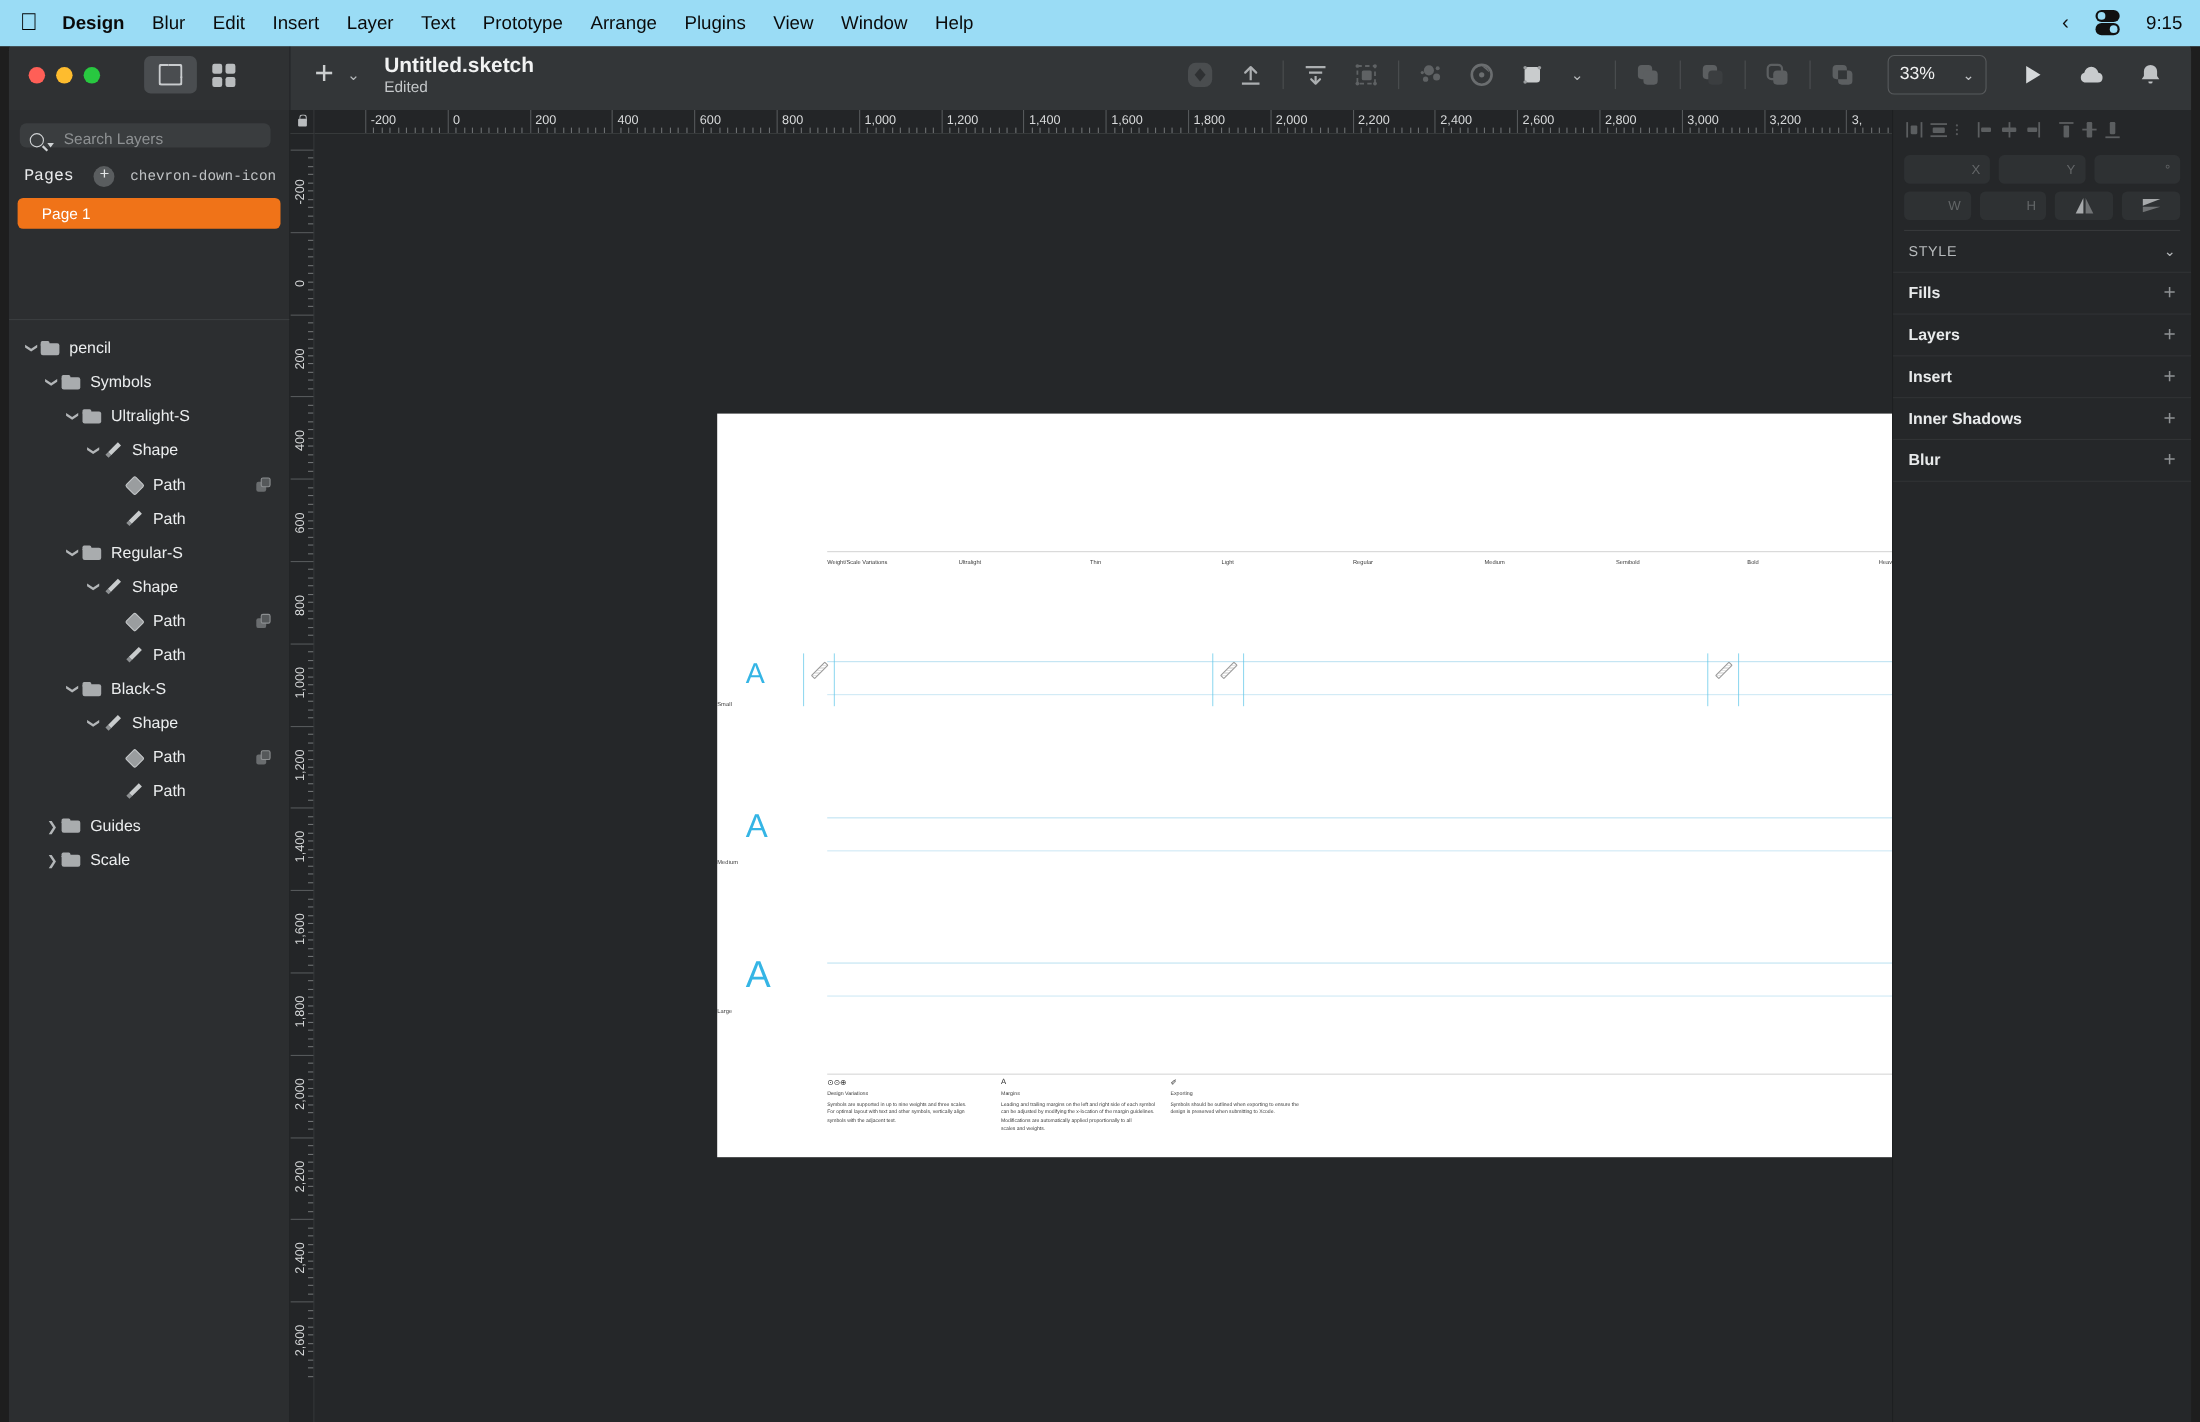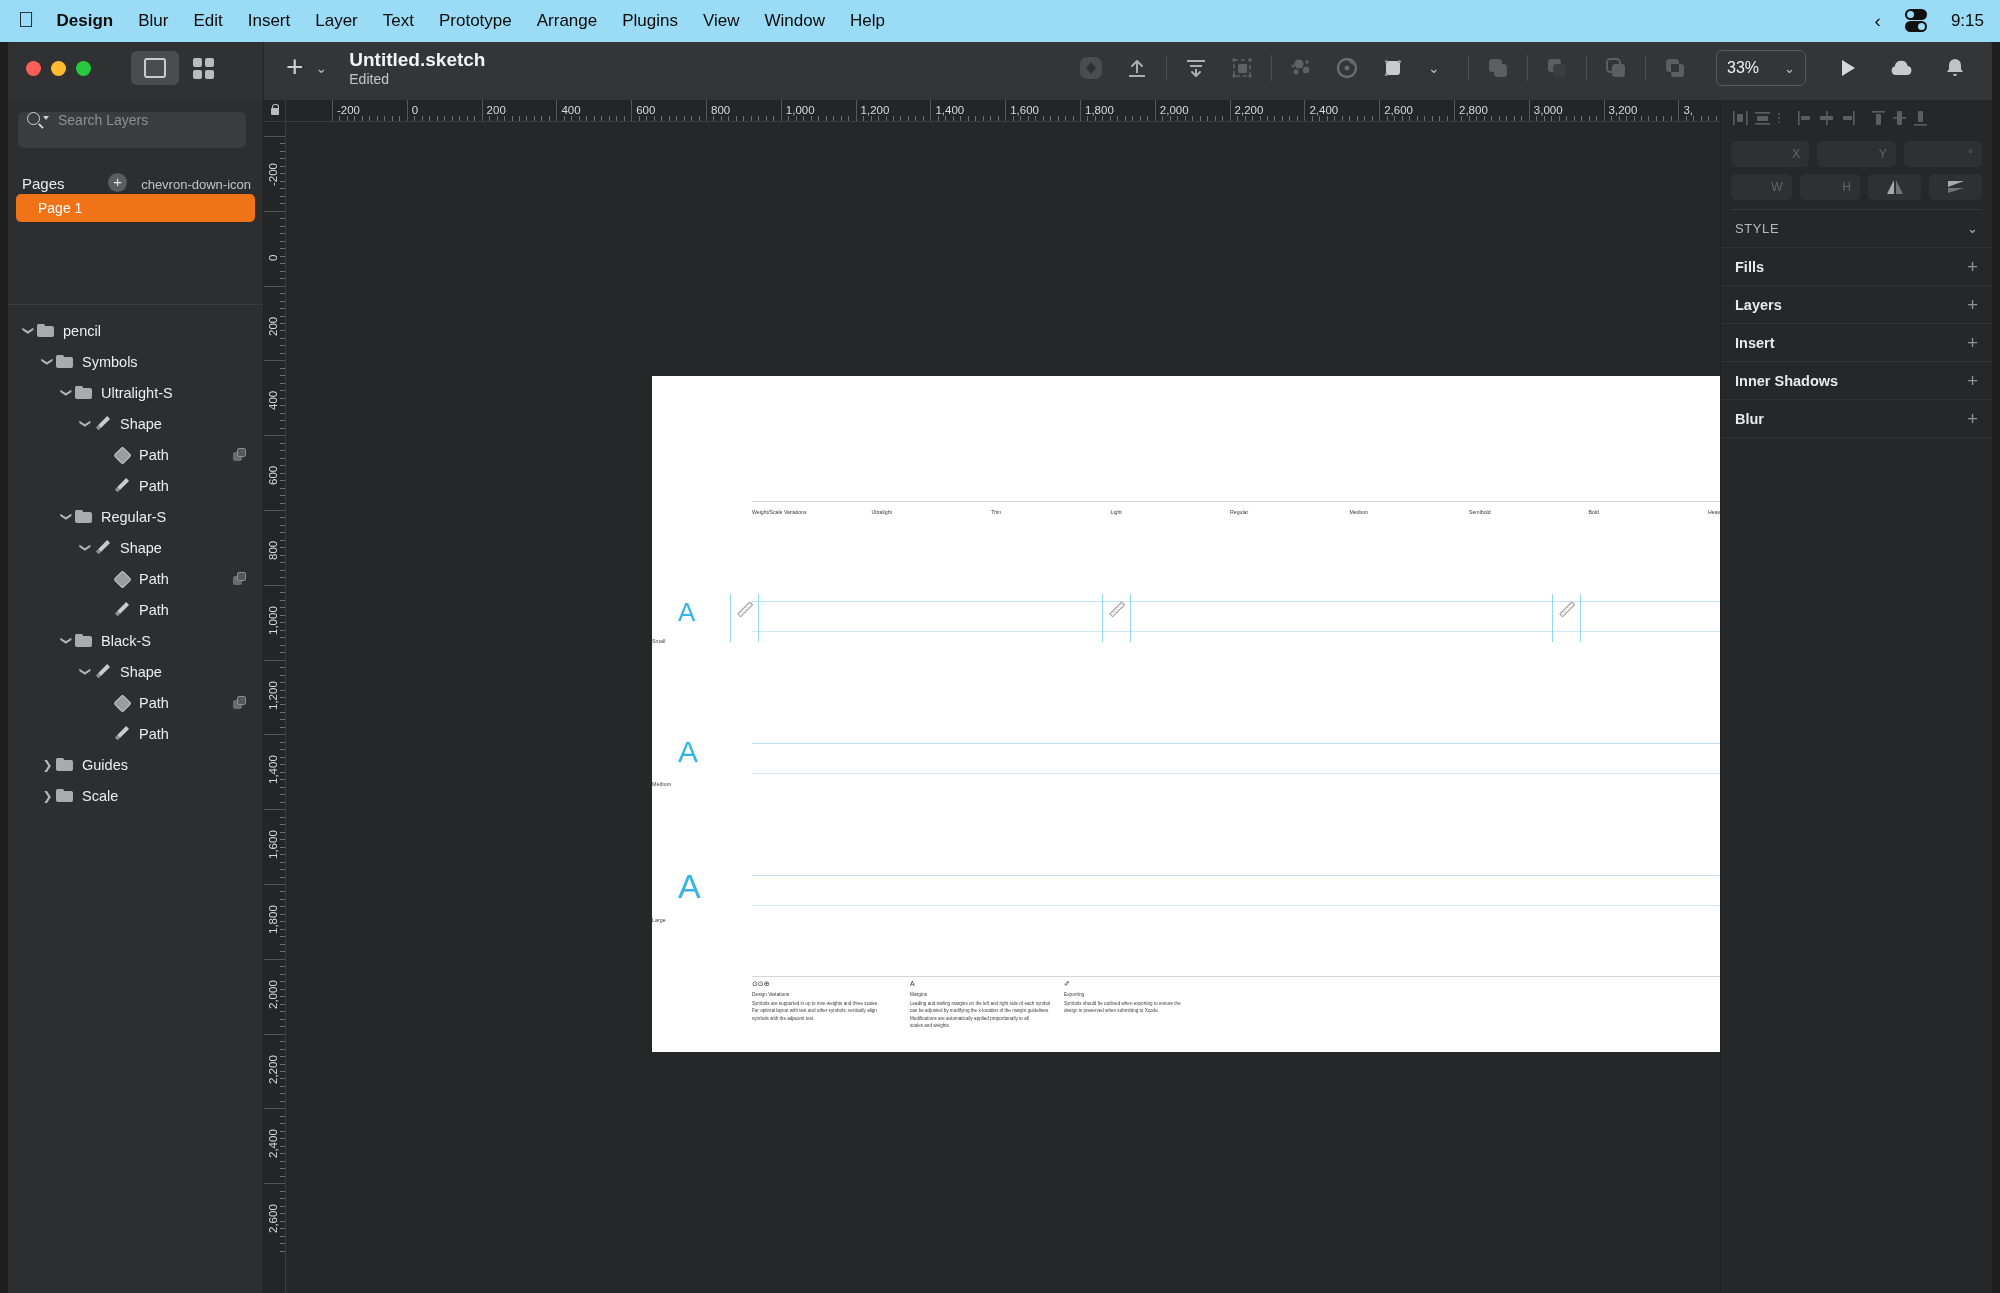--- a/index.html
+++ b/index.html
@@ -126,37 +126,37 @@
   .zoombox .c { font-size: 13px; color: #c2c5c7; }
 
   
   #sidebar {
     position: absolute; left: 0; top: 64px;
     width: 256px; height: 1193px;
     background: #2c2e30;
     border-right: 1px solid #1f2123;
   }
   #searchbar {
-    margin: 12px 17px 0 10px; height: 36px;
+    margin: 12px 17px 0 10px; height: 22px;
     background: #3a3d3f; border-radius: 6px;
-    display: flex; align-items: flex-start; padding: 0 9px;
+    display: flex; align-items: flex-end; padding: 0 9px;
   }
   .mag { width: 13px; height: 13px; border: 1.8px solid #d0d3d5; border-radius: 50%; position: relative; flex: none;}
   .mag:after { content:''; position:absolute; right:-5px; bottom:-3px; width: 6px; height: 1.8px; background:#d0d3d5; transform: rotate(45deg); }
   .magcar { width:0;height:0;border-left:3.5px solid transparent;border-right:3.5px solid transparent;border-top:4px solid #d0d3d5; margin-left:3px; margin-top:4px;}
   #searchbar input {
     background: transparent; border: 0; outline: 0;
     color: #e6e8e9; font-size: 14px; margin-left: 9px; width: 175px;
     font-family: "Liberation Sans", sans-serif;
   }
   #searchbar input::placeholder { color: #8e9193; }
 
   .pages-hdr {
-    display: flex; align-items: flex-end; height: 36px;
-    padding: 0 12px 0 14px; margin-top: 8px;
+    display: flex; align-items: center; height: 36px;
+    padding: 0 12px 0 14px; margin-top: 8px; font-family: Liberation Mono, monospace;
   }
   .pages-hdr .t { font-size: 15px; color: #e9eaeb; flex: 1; }
   .circ-plus {
     width: 19px; height: 19px; border-radius: 50%; background: #5a5d5f;
     color: #e4e6e7; font-size: 15px; line-height: 17px; text-align: center;
   }
   .pages-hdr .cv { font-size: 13px; color: #c0c3c5; margin-left: 14px; }
   .page-row {
     margin: 2px 8px 0 8px; height: 28px; border-radius: 5px;
     background: #f07318; display: flex; align-items: center;

